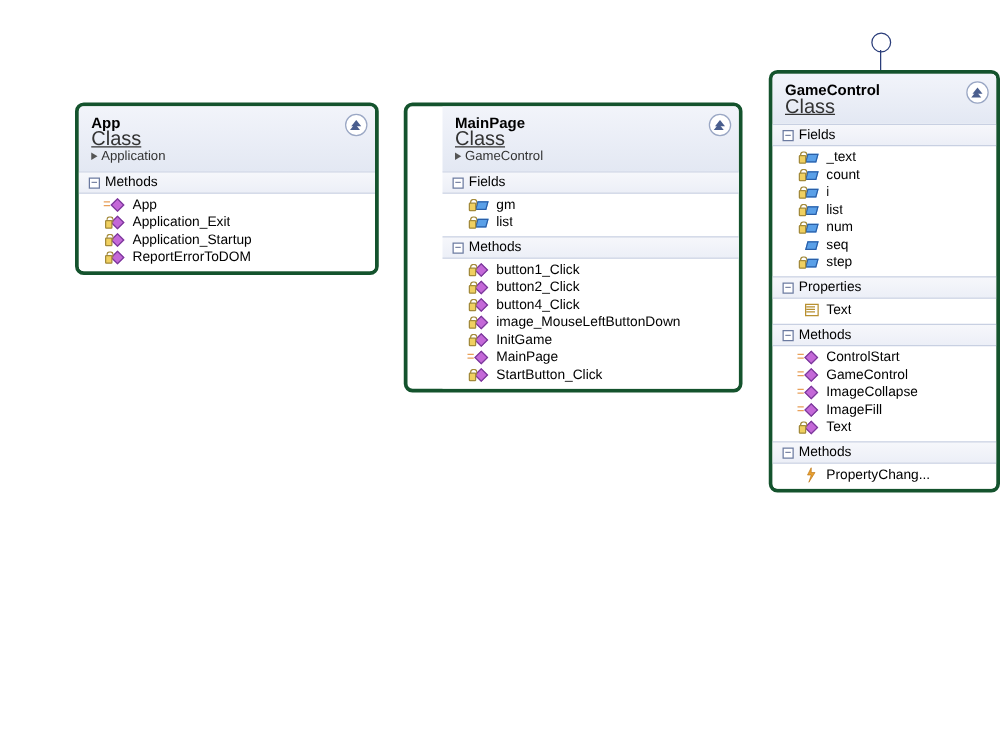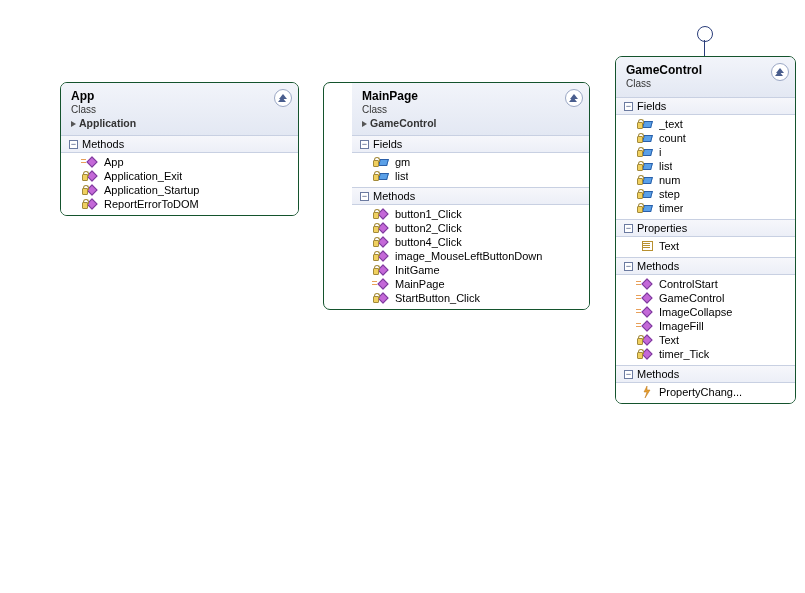--- a/index.html
+++ b/index.html
@@ -8,43 +8,43 @@
     width: 805px;
     height: 593px;
     background: #fff;
     font-family: "Segoe UI", Tahoma, sans-serif;
     font-size: 11px;
     color: #000;
     position: relative;
   }
   .class-box {
     position: absolute;
-    border: 1px solid #14532d;
+    border: 3px solid #14532d;
     border-radius: 7px;
     overflow: hidden;
     box-shadow: 0 0 0 0;
   }
   .hdr {
     background: linear-gradient(#f2f4fa, #e3e8f3);
     padding: 6px 8px 6px 10px;
     position: relative;
   }
   .hdr .title {
     font-weight: bold;
     font-size: 12px;
   }
   .hdr .stereo {
     color: #333;
-    font-size: 10px;
+    font-size: 16px;
     line-height: 14px;
+    text-decoration: underline;
   }
   .hdr .inh {
     color: #333;
     font-size: 10.5px;
-    font-weight: bold;
   }
   .hdr .chevbtn {
     position: absolute;
     right: 6px;
     top: 6px;
     width: 16px;
     height: 16px;
     border: 1px solid #9aa7c4;
     border-radius: 50%;
     background: #fff;
@@ -386,30 +386,28 @@
           </span>
           <span class="label">list</span>
         </div>
       <div class="member">
           <span class="ico ico-field priv">
             <span class="arc"></span>
           </span>
           <span class="label">num</span>
         </div>
       <div class="member">
+          <span class="ico ico-field"></span>
+          <span class="label">seq</span>
+        </div>
+      <div class="member">
           <span class="ico ico-field priv">
             <span class="arc"></span>
           </span>
           <span class="label">step</span>
-        </div>
-      <div class="member">
-          <span class="ico ico-field priv">
-            <span class="arc"></span>
-          </span>
-          <span class="label">timer</span>
         </div>
     </div>
     <div class="section-hdr">
       <span class="toggle">−</span>
       <span>Properties</span>
     </div>
     <div class="members">
       <div class="member">
           <span class="ico ico-prop"></span>
           <span class="label">Text</span>
@@ -442,26 +440,20 @@
           <span class="ico ico-method">
             <span class="lines"></span>
           </span>
           <span class="label">ImageFill</span>
         </div>
       <div class="member">
           <span class="ico ico-method priv">
             <span class="arc"></span>
           </span>
           <span class="label">Text</span>
-        </div>
-      <div class="member">
-          <span class="ico ico-method priv">
-            <span class="arc"></span>
-          </span>
-          <span class="label">timer_Tick</span>
         </div>
     </div>
     <div class="section-hdr">
       <span class="toggle">−</span>
       <span>Methods</span>
     </div>
     <div class="members">
       <div class="member">
         <span class="ico ico-event">
           <svg width="12" height="12" viewBox="0 0 12 12">

